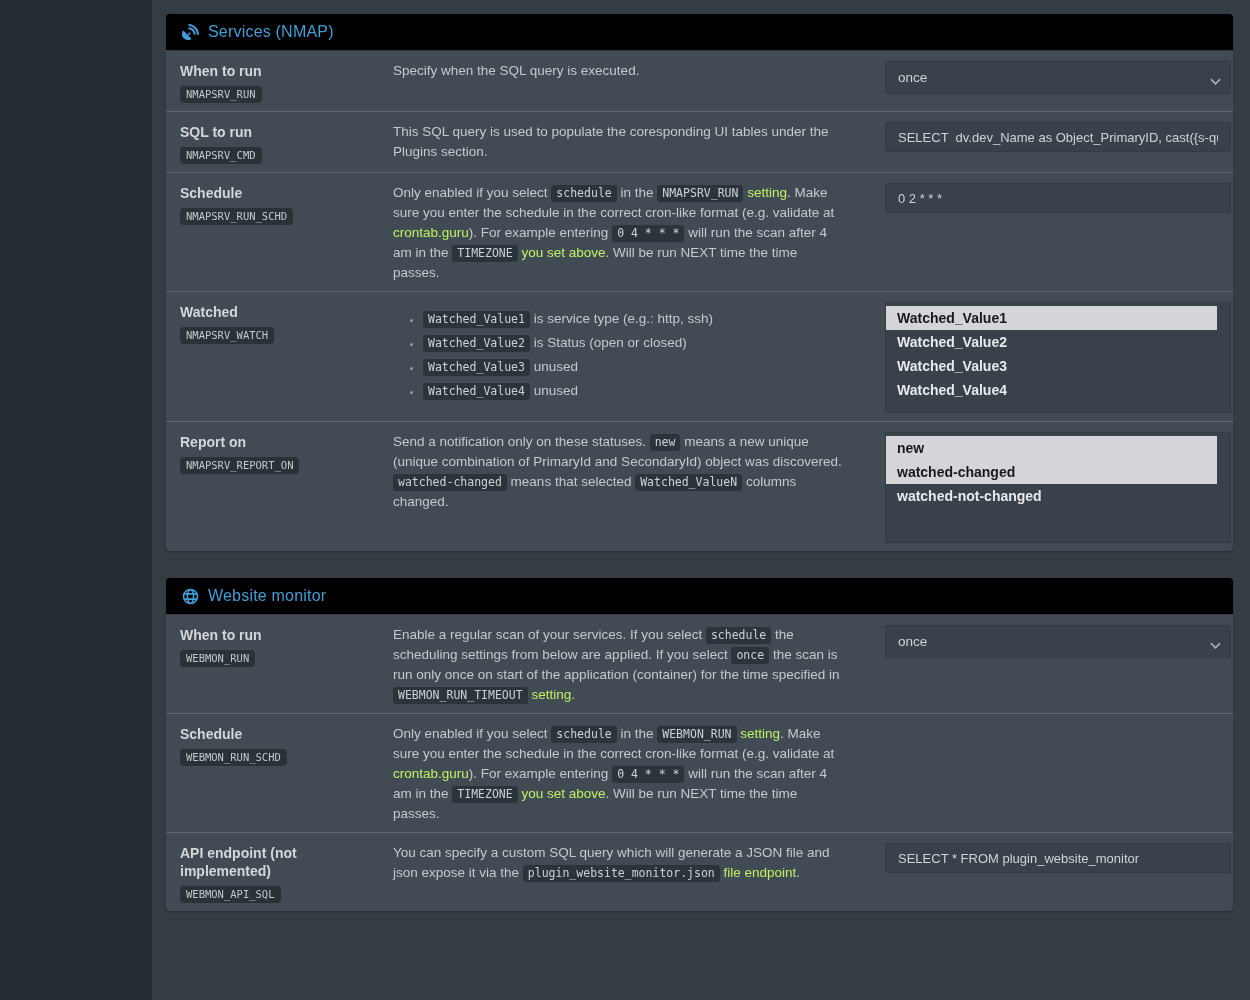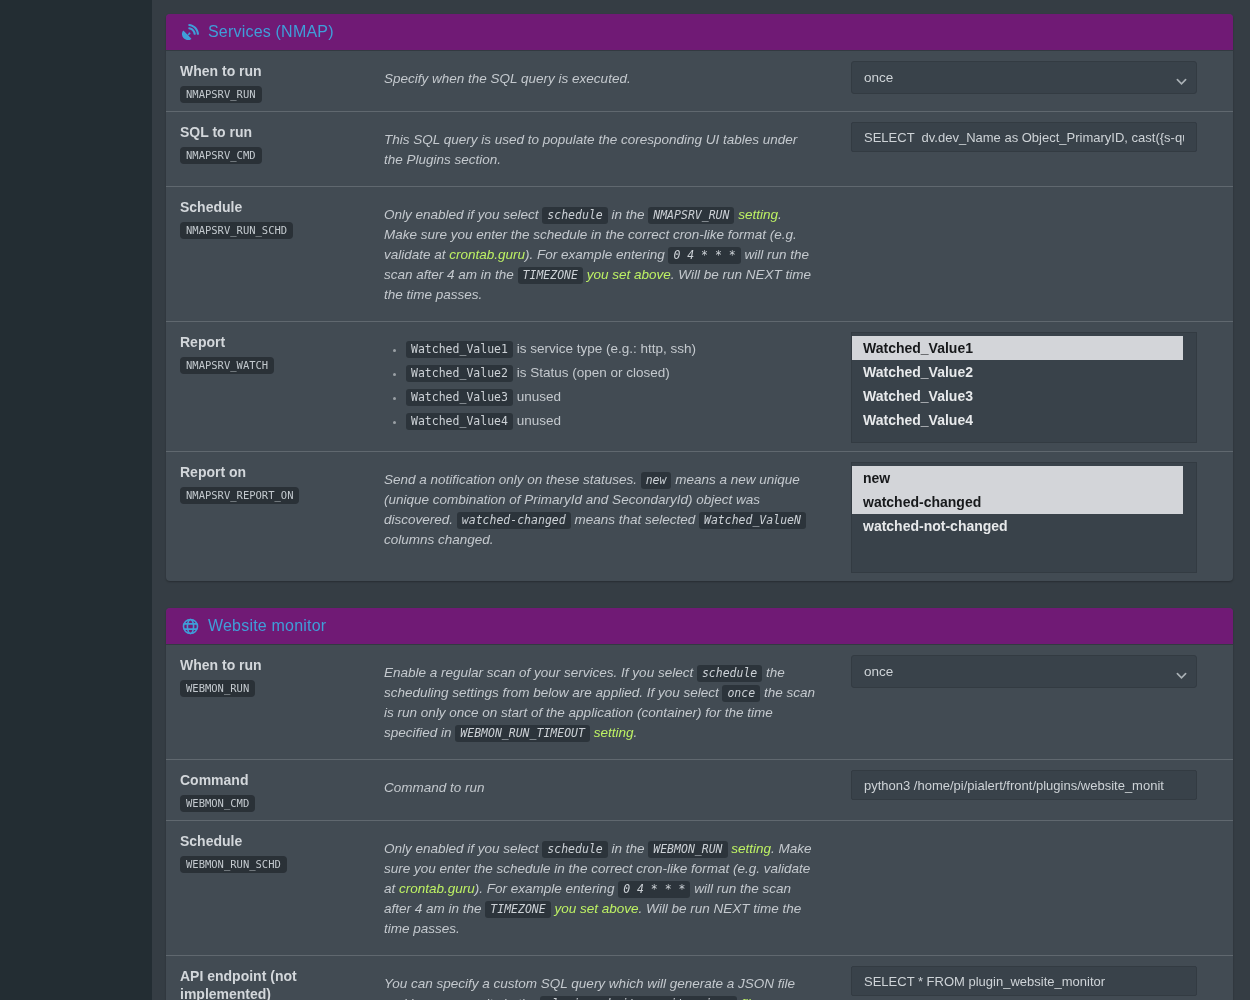--- a/index.html
+++ b/index.html
@@ -11,40 +11,40 @@
     -webkit-font-smoothing:antialiased;
   }
   .sidebar { position:fixed; left:0; top:0; width:152px; height:1000px; background:#232d33; }
   .content { margin-left:152px; padding:14px 17px 0 14px; }
 
   .panel {
     background:#424b53; border-radius:4px; margin-bottom:27px;
     box-shadow:0 1px 2px rgba(0,0,0,.28); overflow:hidden;
   }
   .panel-header {
-    background:#701a75; border-bottom:1px solid #333a41;
+    background:#000000; border-bottom:1px solid #333a41;
     padding:9px 16px; display:flex; align-items:center; gap:9px;
   }
   .picon { color:#3f9ed9; display:flex; align-items:center; }
   .ptitle { margin:0; font-size:16px; font-weight:400; color:#3f9ed9; letter-spacing:.2px; }
 
   .srow {
     display:grid; grid-template-columns:196px 475px 346px;
-    padding:8px 36px 8px 14px; align-items:start;
+    padding:8px 36px 8px 14px; align-items:start;gap:17px;
   }
   .srow + .srow { border-top:1px solid rgba(125,133,140,.5); }
 
   .sname { font-size:14px; font-weight:700; color:#d3d7db; line-height:18px; padding-top:3px; }
   .skey {
     display:inline-block; margin-top:6px; background:#2a3137; color:#c3c9ce;
     font-family:"DejaVu Sans Mono", monospace; font-size:10.5px;
     padding:2px 6px 3px; border-radius:4px;
   }
   .c-desc { color:#c4c9ce; font-size:13.5px; line-height:20px; padding-right:26px; padding-top:2px; }
-  .c-desc p { margin:8px;font-style:italic; }
+  .c-desc p { margin:0; }
   .icode {
     background:#2c343b; color:#ccd1d6; font-family:"DejaVu Sans Mono", monospace;
     font-size:11.5px; padding:1px 5px 2px; border-radius:3px; white-space:nowrap;
   }
   a.slink { color:#bef264; text-decoration:none; cursor:pointer; }
   ul.bullets { margin:6px 0 0; padding-left:30px; }
   ul.bullets li { margin-bottom:2px; line-height:21px; }
   ul.bullets li::marker { color:#9aa0a5; font-size:11px; }
 
   .c-input { padding-top:2px; }
@@ -105,23 +105,26 @@
           </div>
           <div class="c-input">
             <input class="tin" value="SELECT  dv.dev_Name as Object_PrimaryID, cast({s-quo" style="">
           </div>
         </div>
         <div class="srow">
           <div class="c-label"><div class="sname">Schedule</div><code class="skey">NMAPSRV_RUN_SCHD</code></div>
           <div class="c-desc">
             <p><span>Only enabled if you select </span><code class="icode">schedule</code><span> in the </span><code class="icode">NMAPSRV_RUN</code><span> </span><a class="slink">setting</a><span>. Make sure you enter the schedule in the correct cron-like format (e.g. validate at </span><a class="slink">crontab.guru</a><span>). For example entering </span><code class="icode">0 4 * * *</code><span> will run the scan after 4 am in the </span><code class="icode">TIMEZONE</code><span> </span><a class="slink">you set above</a><span>. Will be run NEXT time the time passes.</span></p>
           </div>
+          <div class="c-input">
+            <input class="tin" value="0 2 * * *" style="">
+          </div>
         </div>
         <div class="srow">
-          <div class="c-label"><div class="sname">Report</div><code class="skey">NMAPSRV_WATCH</code></div>
+          <div class="c-label"><div class="sname">Watched</div><code class="skey">NMAPSRV_WATCH</code></div>
           <div class="c-desc">
             <ul class="bullets">
               <li><code class="icode">Watched_Value1</code><span> is service type (e.g.: http, ssh)</span></li>
               <li><code class="icode">Watched_Value2</code><span> is Status (open or closed)</span></li>
               <li><code class="icode">Watched_Value3</code><span> unused</span></li>
               <li><code class="icode">Watched_Value4</code><span> unused</span></li>
             </ul>
           </div>
           <div class="c-input">
             <div class="msel">
@@ -167,29 +170,20 @@
           <div class="c-input">
             <div class="sel">
               <span class="sel-val">once</span>
               <span class="chev"><svg width="11" height="8" viewBox="0 0 12 8" fill="none" stroke="currentColor" stroke-width="1.8" stroke-linecap="round">
                   <path d="M1.5 1.5 6 6l4.5-4.5"></path>
                 </svg></span>
             </div>
           </div>
         </div>
         <div class="srow">
-          <div class="c-label"><div class="sname">Command</div><code class="skey">WEBMON_CMD</code></div>
-          <div class="c-desc">
-            <p><span>Command to run</span></p>
-          </div>
-          <div class="c-input">
-            <input class="tin" value="python3 /home/pi/pialert/front/plugins/website_monit" style="">
-          </div>
-        </div>
-        <div class="srow">
           <div class="c-label"><div class="sname">Schedule</div><code class="skey">WEBMON_RUN_SCHD</code></div>
           <div class="c-desc">
             <p><span>Only enabled if you select </span><code class="icode">schedule</code><span> in the </span><code class="icode">WEBMON_RUN</code><span> </span><a class="slink">setting</a><span>. Make sure you enter the schedule in the correct cron-like format (e.g. validate at </span><a class="slink">crontab.guru</a><span>). For example entering </span><code class="icode">0 4 * * *</code><span> will run the scan after 4 am in the </span><code class="icode">TIMEZONE</code><span> </span><a class="slink">you set above</a><span>. Will be run NEXT time the time passes.</span></p>
           </div>
         </div>
         <div class="srow">
           <div class="c-label"><div class="sname">API endpoint (not implemented)</div><code class="skey">WEBMON_API_SQL</code></div>
           <div class="c-desc">
             <p><span>You can specify a custom SQL query which will generate a JSON file and json expose it via the </span><code class="icode">plugin_website_monitor.json</code><span> </span><a class="slink">file endpoint</a><span>.</span></p>
           </div>

